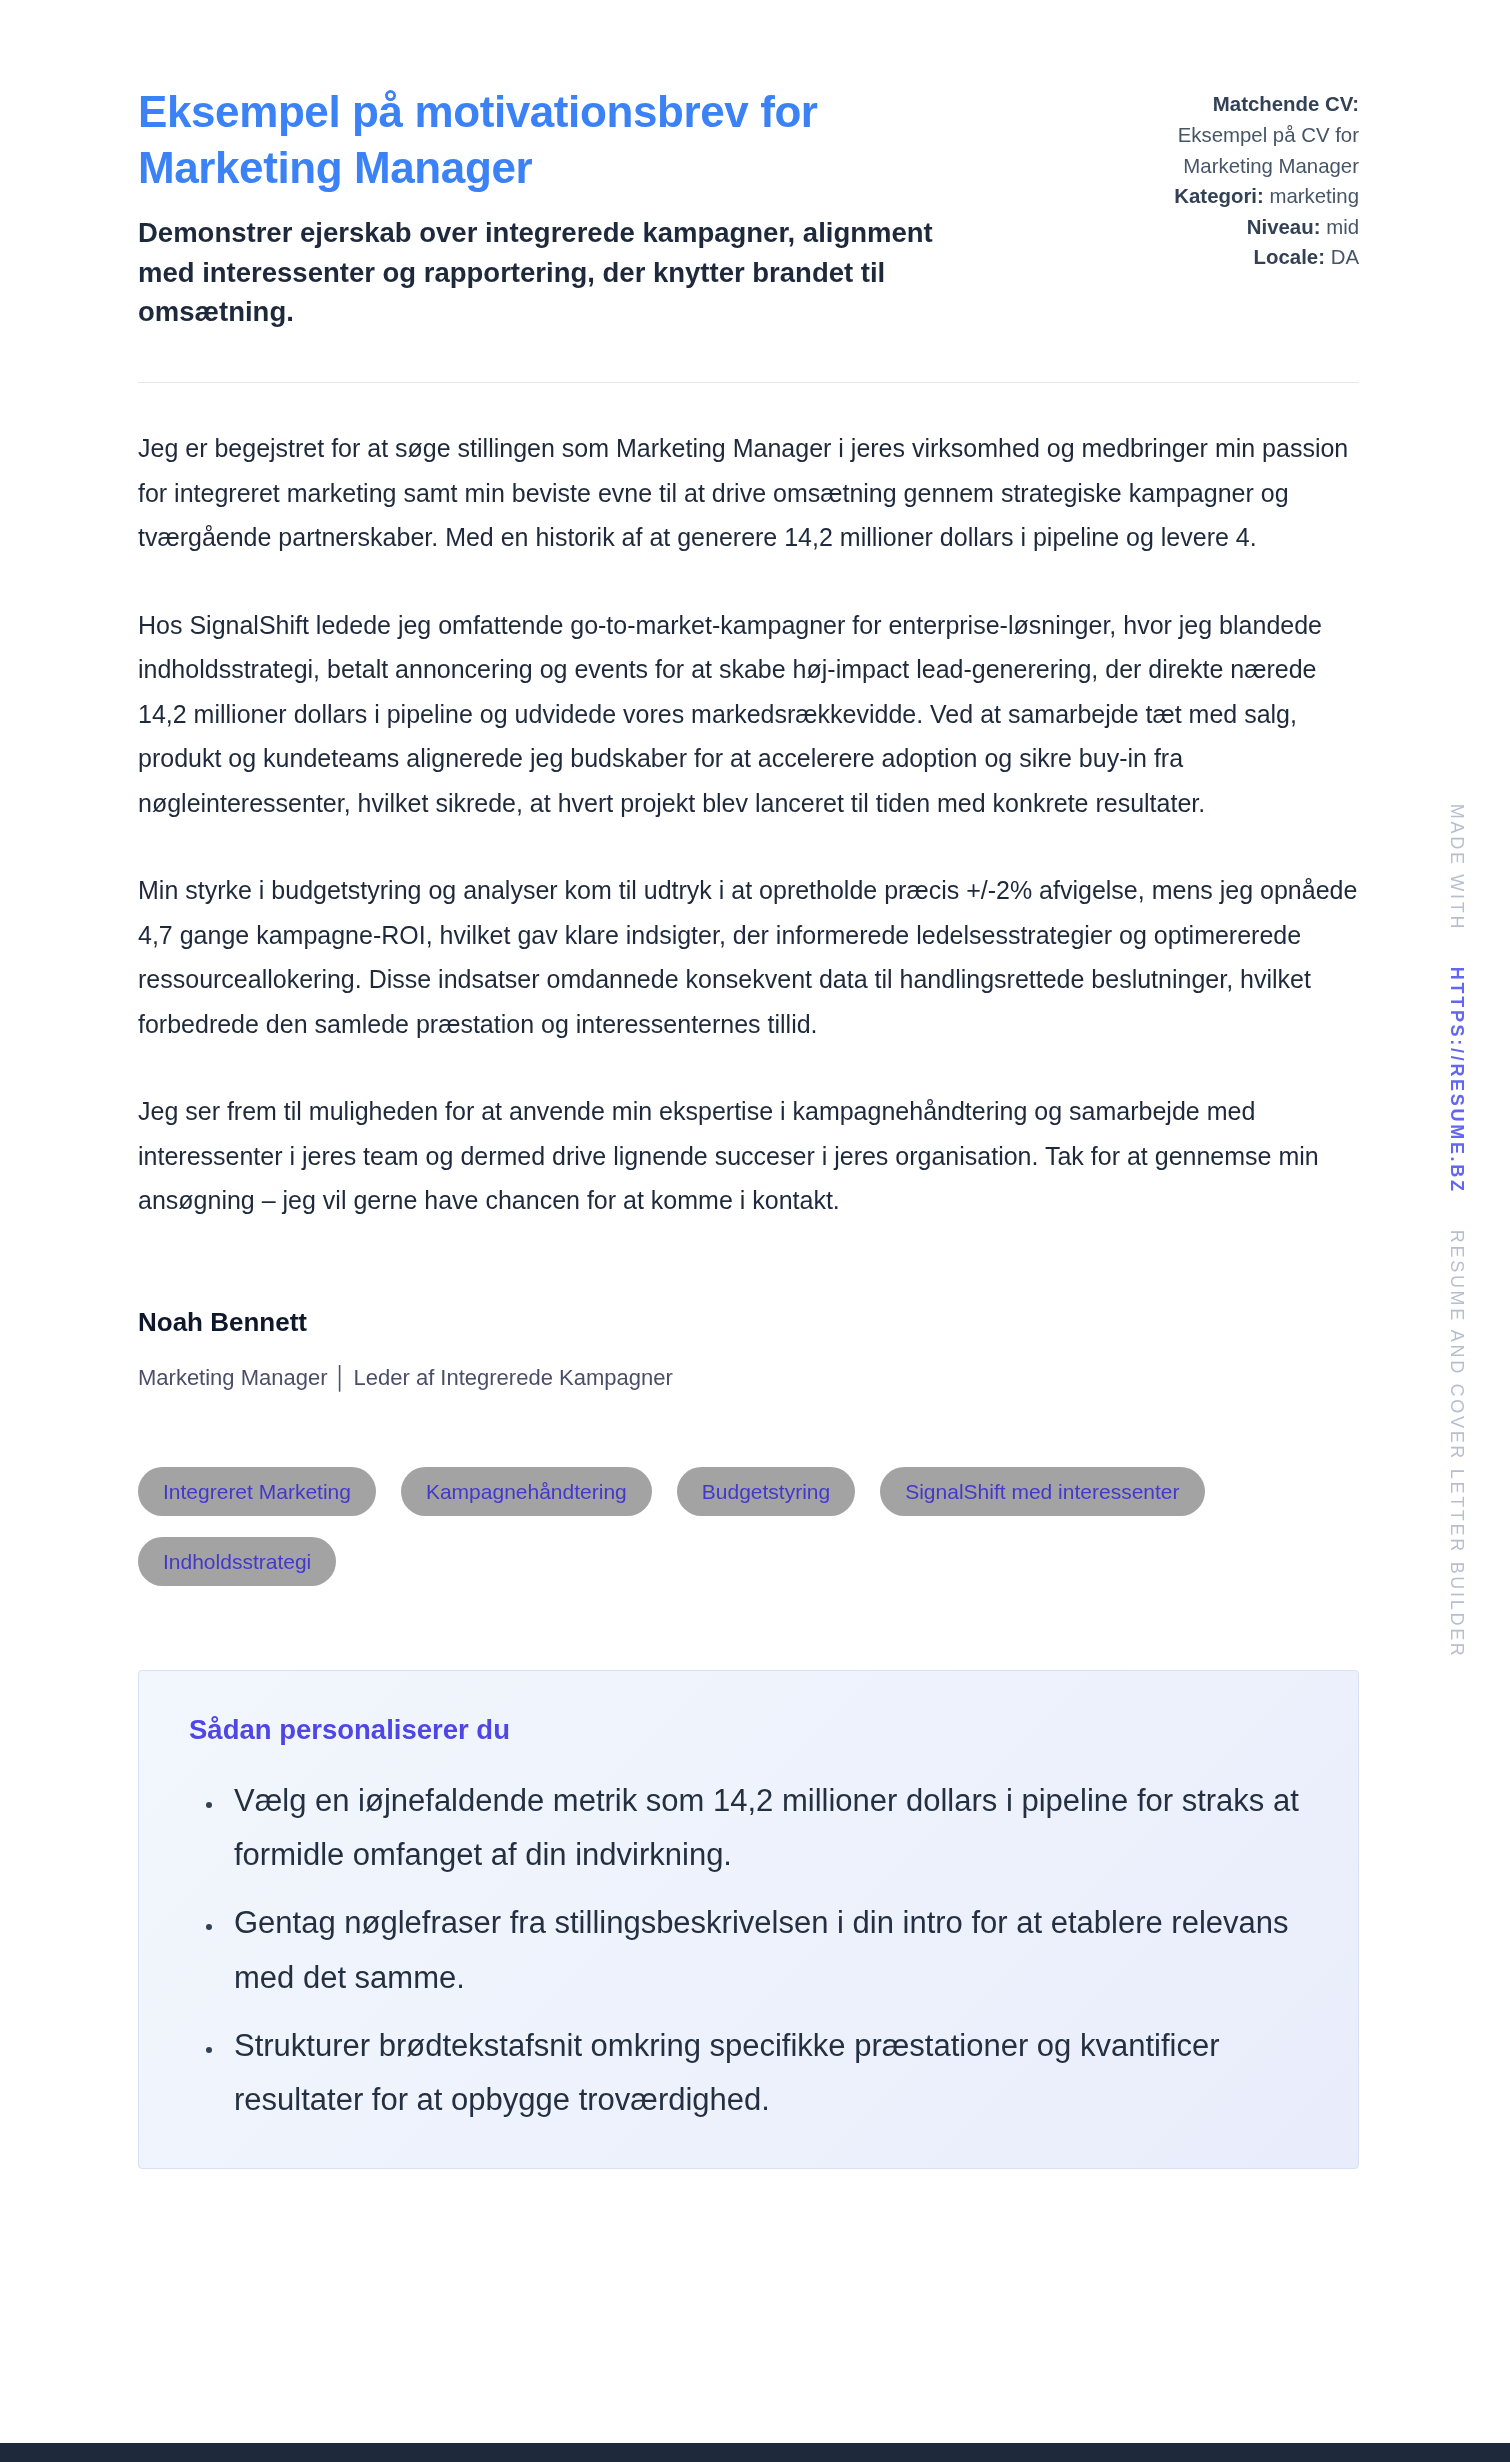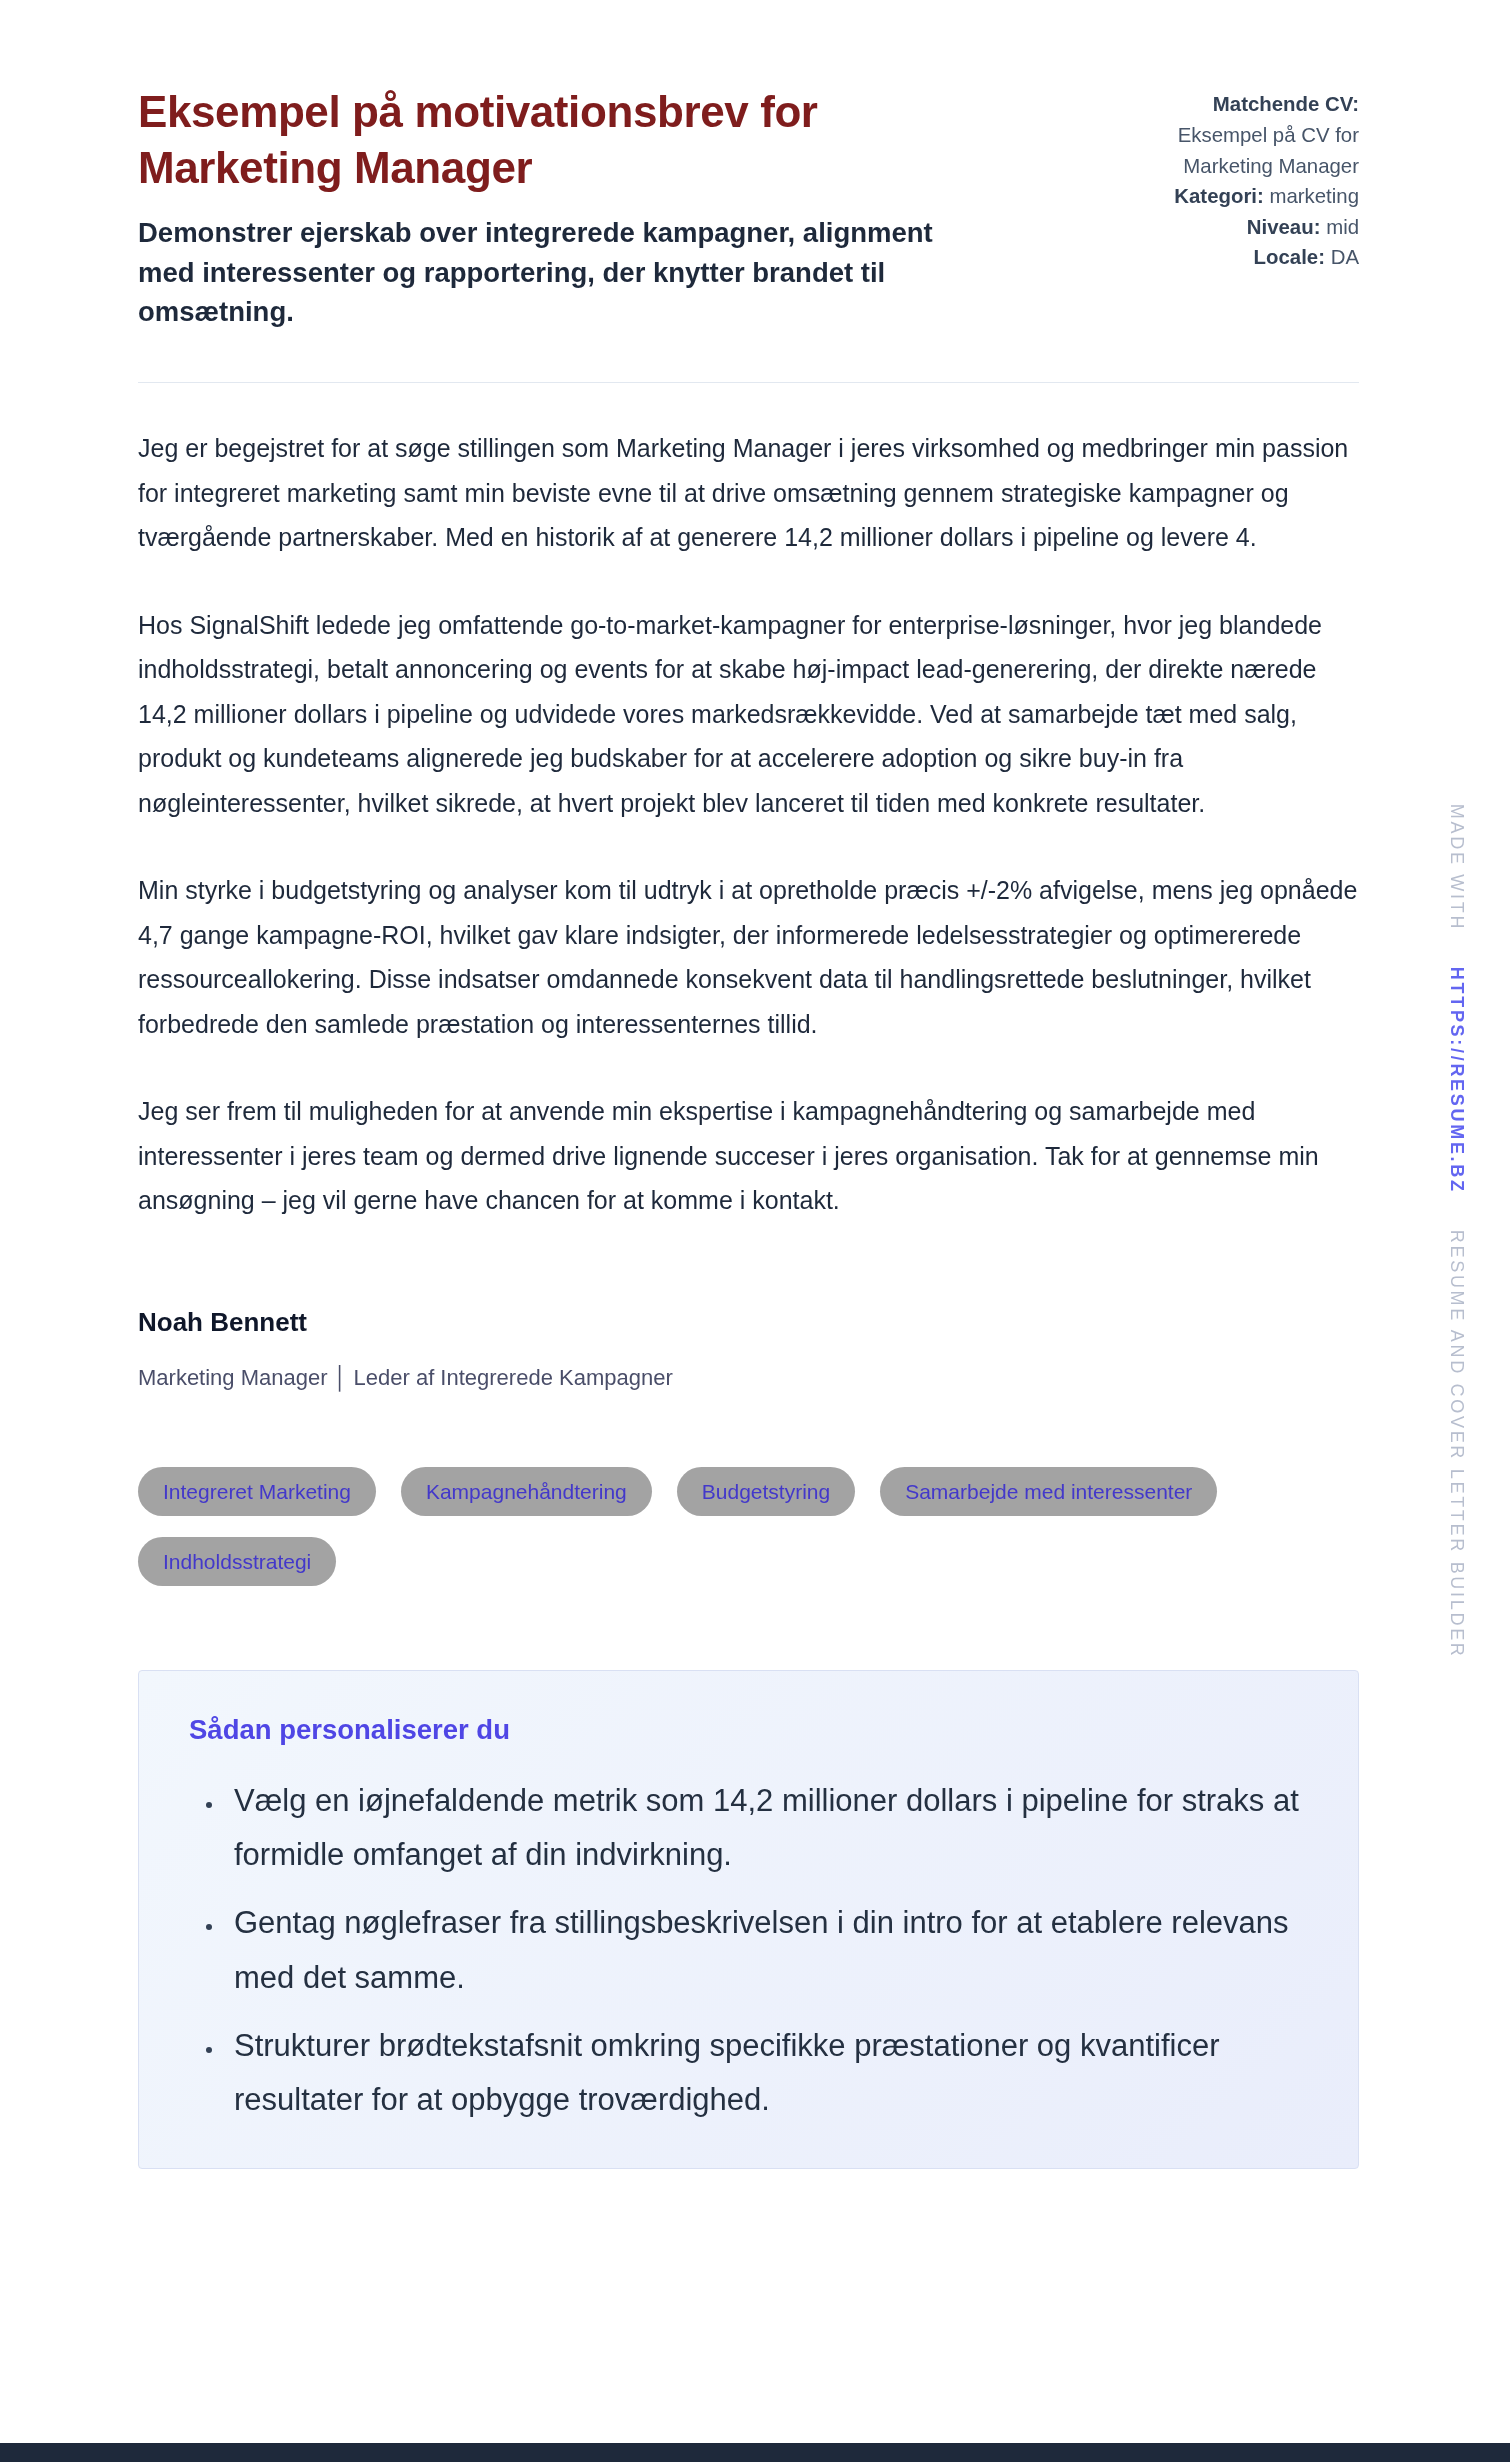--- a/index.html
+++ b/index.html
@@ -11,21 +11,21 @@
     background: #ffffff;
     color: #1e293b;
     font-family: "Liberation Sans", sans-serif;
   }
   .page { padding: 84px 151px 0 138px; }
 
   
   .header-row { display: flex; justify-content: space-between; align-items: flex-start; }
   .header-left { max-width: 906px; }
   .title {
-    color: #7f1d1d;
+    color: #3b82f6;
     font-size: 44px;
     font-weight: 700;
     line-height: 1.28;
     max-width: 888px;
     letter-spacing: -0.4px;
   }
   .subtitle {
     margin-top: 16px;
     font-size: 27.5px;
     font-weight: 700;
@@ -184,21 +184,21 @@
     <p class="para">Min styrke i budgetstyring og analyser kom til udtryk i at opretholde præcis +/-2% afvigelse, mens jeg opnåede 4,7 gange kampagne-ROI, hvilket gav klare indsigter, der informerede ledelsesstrategier og optimererede ressourceallokering. Disse indsatser omdannede konsekvent data til handlingsrettede beslutninger, hvilket forbedrede den samlede præstation og interessenternes tillid.</p>
     <p class="para">Jeg ser frem til muligheden for at anvende min ekspertise i kampagnehåndtering og samarbejde med interessenter i jeres team og dermed drive lignende succeser i jeres organisation. Tak for at gennemse min ansøgning – jeg vil gerne have chancen for at komme i kontakt.</p>
     <p class="sig-name">Noah Bennett</p>
     <p class="sig-title">Marketing Manager │ Leder af Integrerede Kampagner</p>
   </section>
 
   <div class="tags">
     <span class="tag">Integreret Marketing</span>
     <span class="tag">Kampagnehåndtering</span>
     <span class="tag">Budgetstyring</span>
-    <span class="tag">Samarbejde med interessenter</span>
+    <span class="tag">SignalShift med interessenter</span>
     <span class="tag">Indholdsstrategi</span>
   </div>
 
   <section class="tips">
     <h2 class="tips-title">Sådan personaliserer du</h2>
     <ul class="tips-list">
       <li>Vælg en iøjnefaldende metrik som 14,2 millioner dollars i pipeline for straks at formidle omfanget af din indvirkning.</li>
       <li>Gentag nøglefraser fra stillingsbeskrivelsen i din intro for at etablere relevans med det samme.</li>
       <li>Strukturer brødtekstafsnit omkring specifikke præstationer og kvantificer resultater for at opbygge troværdighed.</li>
     </ul>

